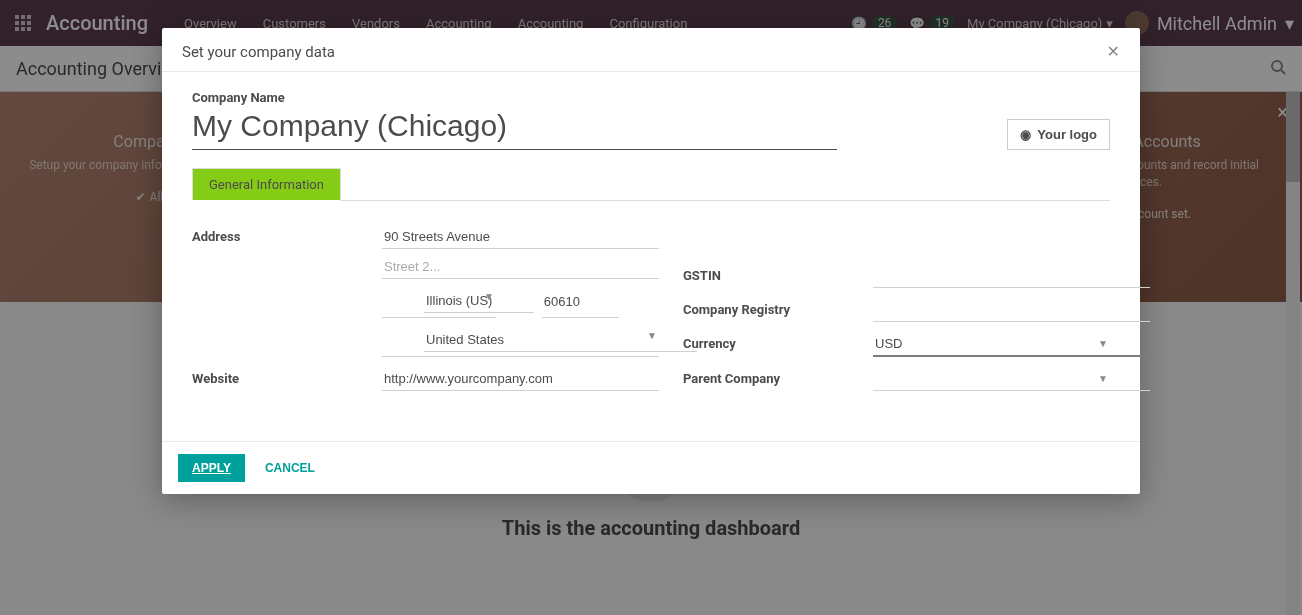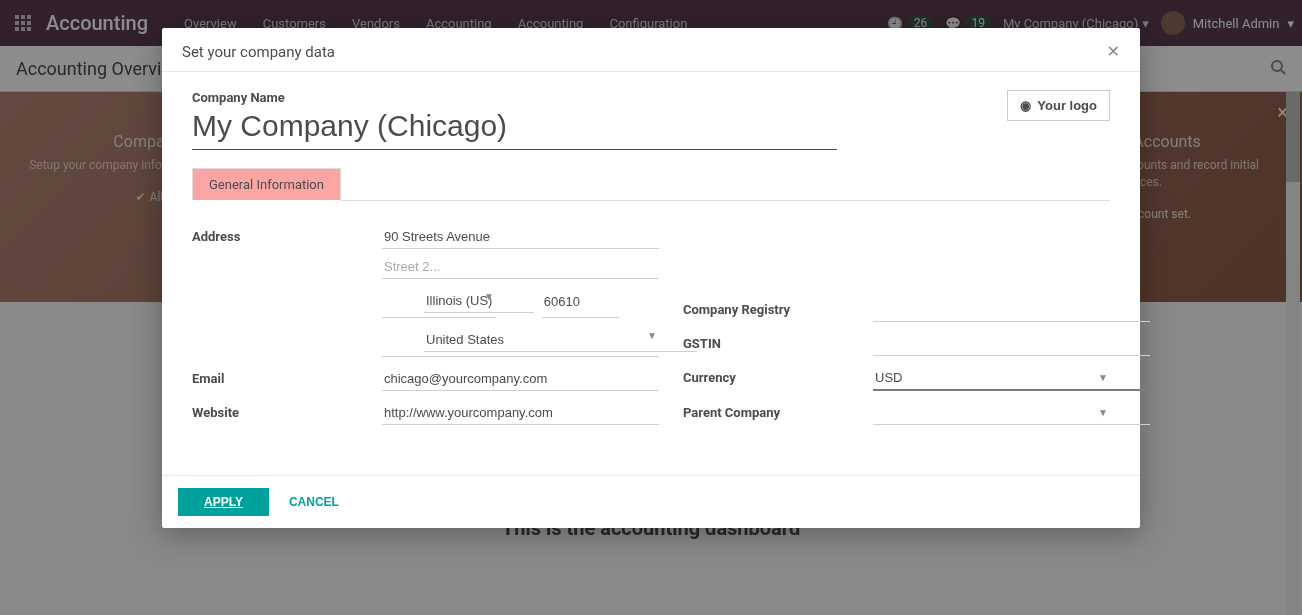--- a/index.html
+++ b/index.html
@@ -24,21 +24,21 @@
   position: relative;
 }
 .topnav .apps-icon { width: 30px; height: 30px; display:flex; align-items:center; justify-content:center; margin-right:8px; cursor:pointer; }
 .topnav .brand { font-size: 20px; font-weight: 500; margin-right: 24px; }
 .topnav .menu { display: flex; gap: 2px; }
 .topnav .menu-item { padding: 6px 12px; color: #e8dde3; cursor:pointer; font-size:13px; }
 .topnav .right { margin-left: auto; display: flex; align-items:center; gap: 12px; }
 .badge-grp { display:flex; align-items:center; gap:4px; color:#e8dde3; }
 .badge-count { background:#3c5a4a; color:#fff; border-radius:8px; padding:0 6px; font-size:12px; min-width:18px; text-align:center;text-decoration:underline; }
 .comp-switch { color:#e8dde3; cursor:pointer; display:flex; align-items:center; gap:4px; font-size:13px;}
-.user-menu { color:#fff; cursor:pointer; display:flex; align-items:center; gap:8px; font-size:13px;}
+.user-menu { color:#fff; cursor:pointer; display:flex; align-items:center; gap:8px; font-size:18px;}
 .avatar { width:24px; height:24px; border-radius:50%; background:#8b6a5a; }
 
 
 .control {
   height: 46px;
   background:#fff;
   border-bottom:1px solid #e0e0e0;
   display:flex; align-items:center;
   padding: 0 16px;
   justify-content: space-between;
@@ -89,21 +89,21 @@
   display:flex; justify-content:space-between; align-items:center;gap:30px;
 }
 .modal-header h4 { font-size:15px; color:#4c4c4c; font-weight:400; }
 .modal-close { color:#888; font-size:16px; cursor:pointer; background:none; border:none;}
 hr.sep { border:none; border-top:1px solid #e9e9e9; }
 
 .modal-body {
   padding: 18px 30px 40px;
 }
 .company-label { font-size:13px; font-weight:700; color:#4c4c4c; margin-bottom:2px;}
-.company-name-row { display:flex; justify-content:space-between; align-items:flex-start;gap:32px;}
+.company-name-row { display:flex; justify-content:space-between; align-items:flex-end;gap:32px;}
 .company-name-input {
   font-size: 30px;
   border:none;
   border-bottom:1px solid #4c4c4c;
   width: 645px;
   padding: 2px 0 6px;
   color:#4c4c4c;
   outline:none;
 }
 .logo-btn {
@@ -113,21 +113,21 @@
   font-size:13px;
   font-weight:700;
   color:#4c4c4c;
   display:flex; align-items:center; gap:6px;
   cursor:pointer;
 }
 .tabs { margin-top:18px; border-bottom:1px solid #dcdcdc; display:flex; }
 .tab {
   border:1px solid #dcdcdc;
   border-bottom:1px solid #fff;
-  background:#fca5a5;
+  background:#84cc16;
   padding: 8px 16px;
   font-size:13px;
   color:#4c4c4c;
   margin-bottom:-1px;
   cursor:pointer;
 }
 
 .form-grid {
   display:flex;
   gap: 64px;
@@ -162,21 +162,21 @@
 
 .modal-footer {
   border-top:1px solid #e9e9e9;
   padding: 12px 16px;
   display:flex; gap:10px;
 }
 .btn-apply {
   background:#00a09d;
   color:#fff;
   border:none;
-  padding: 7px 26px;
+  padding: 7px 14px;
   font-size:12px;
   font-weight:700;
   cursor:pointer;
   text-transform:uppercase;
   text-decoration:underline;
 }
 .btn-cancel {
   background:none;
   border:none;
   color:#00a09d;
@@ -314,36 +314,32 @@
                 </div>
                 <input class="zip" value="60610" style="">
               </div>
               <div class="addr-country sel">
                 <input value="United States" style="">
                 <span class="caret">▼</span>
               </div>
             </div>
           </div>
           <div class="form-row">
-            <div class="form-label">Email</div>
-            <div class="form-fields"><input value="chicago@yourcompany.com" style=""></div>
-          </div>
-          <div class="form-row">
             <div class="form-label">Website</div>
             <div class="form-fields"><input value="http://www.yourcompany.com" style=""></div>
           </div>
         </div>
 
         <div class="form-col">
           <div class="form-row">
+            <div class="form-label">GSTIN</div>
+            <div class="form-fields"><input value="" style=""></div>
+          </div>
+          <div class="form-row">
             <div class="form-label">Company Registry</div>
-            <div class="form-fields"><input value="" style=""></div>
-          </div>
-          <div class="form-row">
-            <div class="form-label">GSTIN</div>
             <div class="form-fields"><input value="" style=""></div>
           </div>
           <div class="form-row">
             <div class="form-label">Currency</div>
             <div class="form-fields sel">
               <input class="underline-strong" value="USD" style="">
               <span class="caret">▼</span>
             </div>
           </div>
           <div class="form-row">

